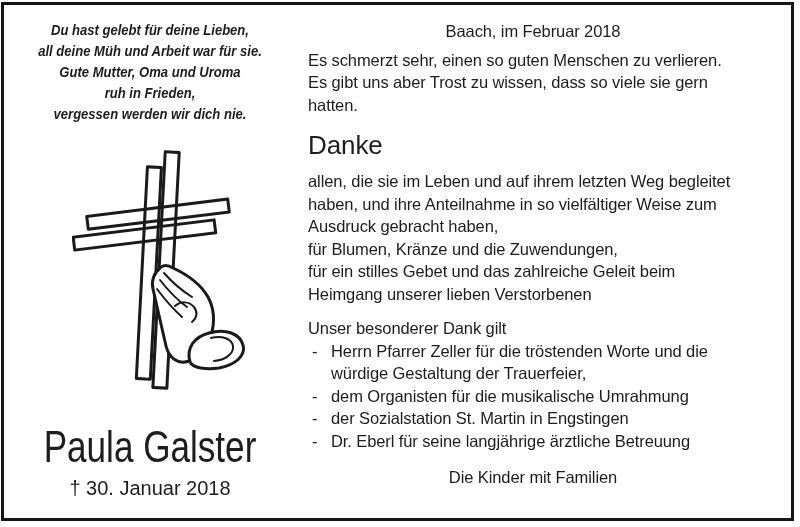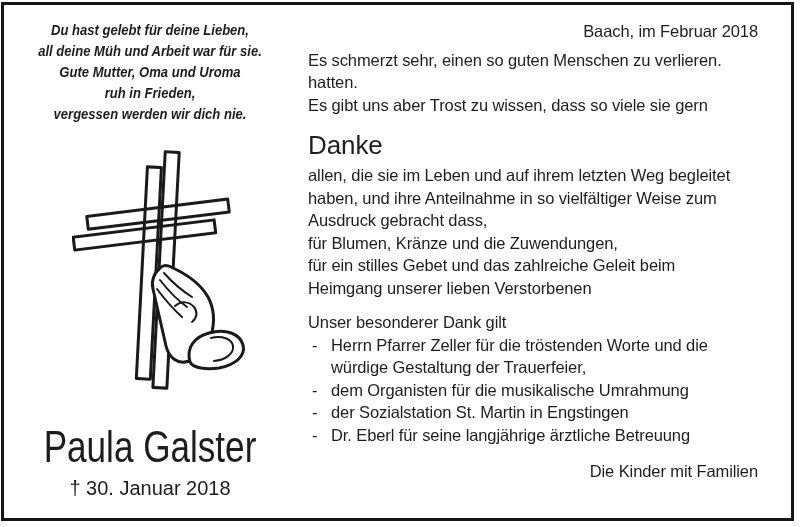--- a/index.html
+++ b/index.html
@@ -30,27 +30,27 @@
   }
   .death-date{
     position:absolute;left:5px;top:476px;width:290px;
     text-align:center;font-size:20px;line-height:24px;
   }
   
   .right-col{
     position:absolute;left:308px;top:20px;width:450px;
     font-size:16.5px;line-height:22.5px;letter-spacing:-0.1px;
   }
-  .dateline{text-align:right;margin-bottom:6px;}
+  .dateline{text-align:center;margin-bottom:6px;}
   .intro{margin-top:2px;}
-  .danke{font-size:26px;line-height:30px;margin-top:14px;margin-bottom:4px;}
+  .danke{font-size:26px;line-height:30px;margin-top:14px;margin-bottom:10px;}
   .special-intro{margin-top:12px;}
   .li{position:relative;padding-left:23px;}
   .dash{position:absolute;left:4px;top:0;}
-  .signature{margin-top:14px;text-align:right;}
+  .signature{margin-top:14px;text-align:center;}
 </style>
 </head>
 <body>
 
 <div class="frame"></div>
 
 <div class="left-col">
 
   <div class="poem">
     <div>Du hast gelebt für deine Lieben,</div>
@@ -91,30 +91,30 @@
   <div class="deceased-name">Paula Galster</div>
   <div class="death-date">† 30. Januar 2018</div>
 </div>
 
 <div class="right-col">
 
   <div class="dateline">Baach, im Februar 2018</div>
 
   <div class="intro">
     <div>Es schmerzt sehr, einen so guten Menschen zu verlieren.</div>
+    <div>Es gibt uns aber Trost zu wissen, dass so viele sie gern</div>
     <div>hatten.</div>
-    <div>Es gibt uns aber Trost zu wissen, dass so viele sie gern</div>
   </div>
 
   <div class="danke">Danke</div>
 
   <div class="thanks-body">
     <div>allen, die sie im Leben und auf ihrem letzten Weg begleitet</div>
     <div>haben, und ihre Anteilnahme in so vielfältiger Weise zum</div>
-    <div>Ausdruck gebracht dass,</div>
+    <div>Ausdruck gebracht haben,</div>
     <div>für Blumen, Kränze und die Zuwendungen,</div>
     <div>für ein stilles Gebet und das zahlreiche Geleit beim</div>
     <div>Heimgang unserer lieben Verstorbenen</div>
   </div>
 
   <div class="special-intro">Unser besonderer Dank gilt</div>
 
   <div class="special-list">
     <div class="li">
       <span class="dash">-</span>

